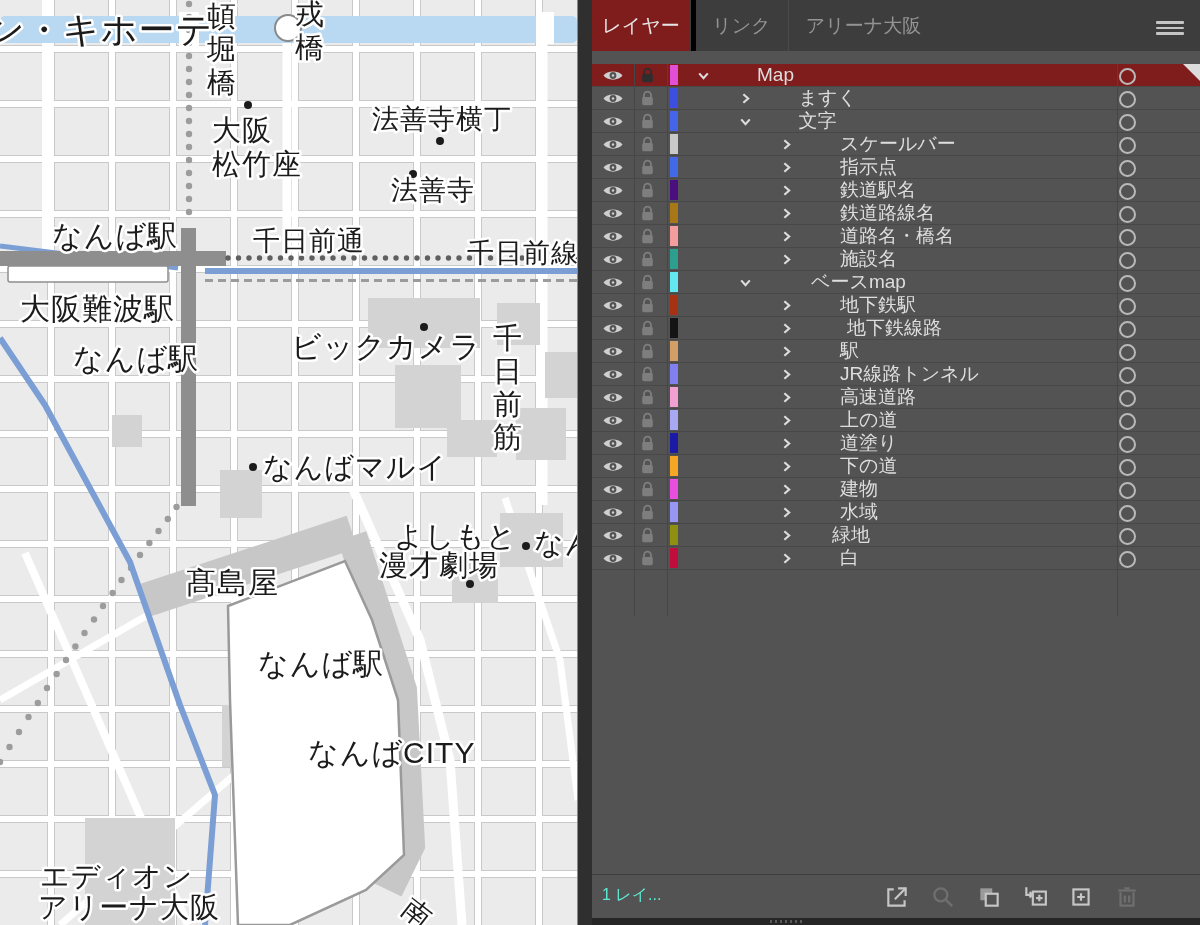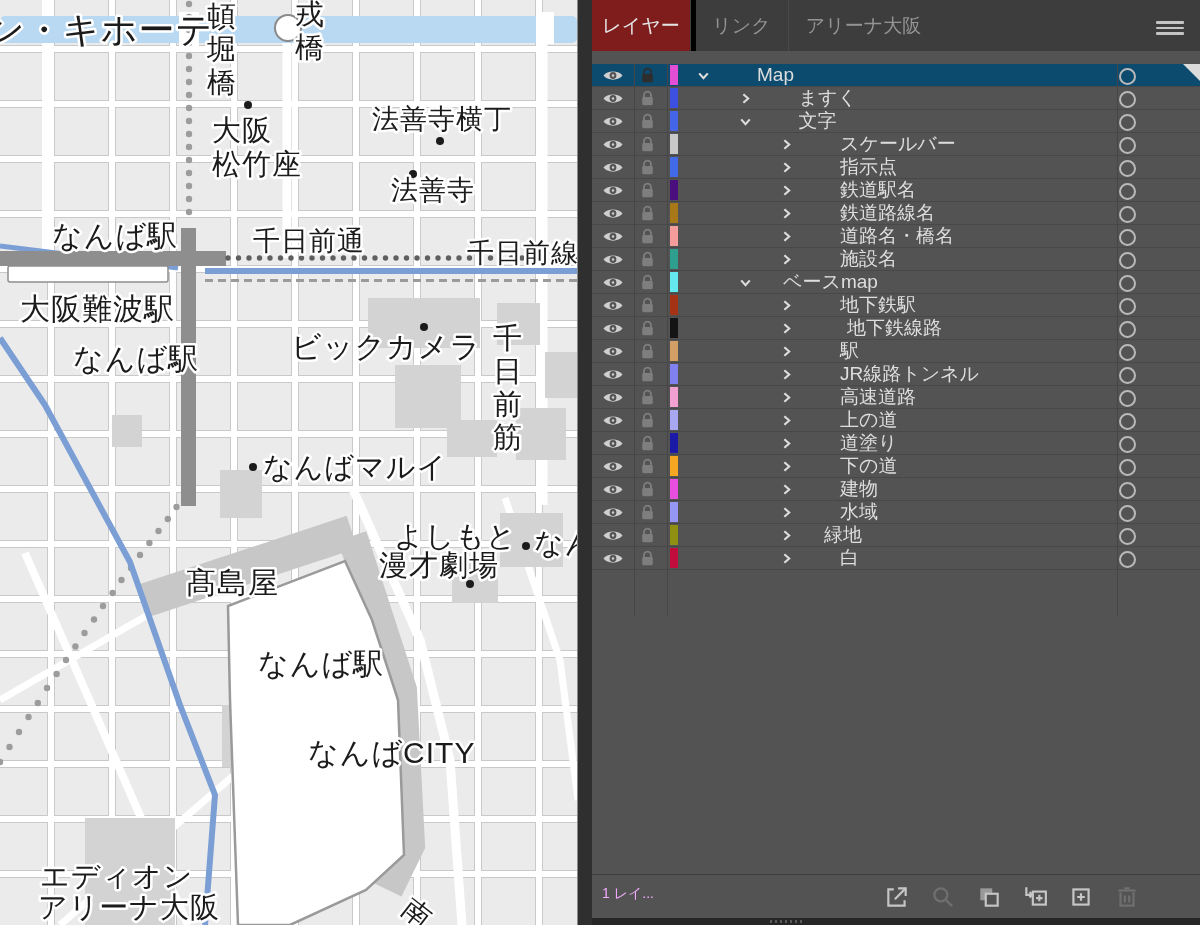--- a/index.html
+++ b/index.html
@@ -16,34 +16,34 @@
   .tab{position:absolute;top:0;height:51px;line-height:51px;text-align:center;color:#949494;font-size:19px;cursor:default;}
   .tab.active{background:#7f1d1d;color:#e4e4e4;}
   .tab-layers{left:0;width:98px;}
   .tab-links{left:99px;width:96px;border-left:5px solid #000000;box-sizing:border-box;}
   .tab-artboards{left:196px;width:150px;border-left:1px solid #4a4a4a;box-sizing:border-box;}
   .panel-menu{position:absolute;right:16px;top:21px;width:28px;height:14px;}
   .panel-menu i{display:block;height:2.6px;background:#c4c4c4;margin-bottom:3px;border-radius:1px;}
   
   .rows{position:absolute;left:0;top:64px;width:608px;}
   .layer-row{position:relative;height:23px;border-bottom:1px solid #484848;box-sizing:border-box;}
-  .layer-row.selected{background:#0c4a6e;padding-left:32px;}
+  .layer-row.selected{background:#7f1d1d;padding-left:32px;}
   .cell{position:absolute;top:0;height:22px;display:flex;align-items:center;justify-content:center;}
   .eye{left:6px;width:30px;cursor:pointer;}
   .lock{left:44px;width:22px;color:#7e7e7e;cursor:pointer;}
   .lock.strong{color:#2e2e2e;}
   .swatch{position:absolute;left:78px;top:1px;width:8px;height:20px;}
   .chev{position:absolute;top:4px;width:16px;height:15px;cursor:pointer;}
   .lname{position:absolute;top:0;height:22px;line-height:22px;font-size:19px;color:#dedede;white-space:nowrap;cursor:default;}
   .target{position:absolute;left:527px;top:3.5px;width:13px;height:13px;border:2px solid #b9b9b9;border-radius:50%;cursor:pointer;}
   .tri{position:absolute;right:0;top:0;width:0;height:0;border-left:17px solid transparent;border-top:17px solid #dcdcdc;}
   .vsep{position:absolute;top:0;width:1px;background:#464646;}
   
   .pfooter{position:absolute;left:0;top:874px;width:608px;height:44px;background:#535353;border-top:1px solid #3e3e3e;box-sizing:border-box;}
-  .count{position:absolute;left:10px;top:10px;font-size:14px;color:#f0abfc;}
+  .count{position:absolute;left:10px;top:10px;font-size:16px;color:#5eead4;}
   .ficons{position:absolute;left:292px;top:9px;display:flex;gap:20px;}
   .ficon{width:26px;height:26px;cursor:pointer;}
   .bottomstrip{position:absolute;left:0;top:918px;width:608px;height:7px;background:#262626;}
   .grip{position:absolute;left:178px;top:2px;width:34px;height:3px;
         background:repeating-linear-gradient(90deg,#5a5a5a 0 2px,transparent 2px 5px);}
 </style>
 </head>
 <body>
 
 <div class="map-wrap">
@@ -437,21 +437,21 @@
         <span class="cell lock">
           <svg width="15" height="17" viewBox="0 0 15 17">
             <path d="M4,7.2 V5.2 a3.5,3.5 0 0 1 7,0 V7.2" fill="none" stroke="currentColor" stroke-width="1.8"></path>
             <rect x="2.2" y="7" width="10.6" height="8.2" rx="1.4" fill="currentColor"></rect>
           </svg>
         </span>
         <span class="swatch" style="background:#63E8F0"></span>
         <span class="chev" style="left:145.5px"><svg width="15" height="15" viewBox="0 0 14 14">
             <polyline points="3,5 7,9.5 11,5" fill="none" stroke="#dddddd" stroke-width="2"></polyline>
           </svg></span>
-        <span class="lname" style="left:191px">ベースmap</span>
+        <span class="lname" style="left:219px">ベースmap</span>
         <span class="target"></span>
       </div>
       <div class="layer-row">
         <span class="cell eye">
           <svg width="22" height="15" viewBox="0 0 22 15">
             <path d="M1.5,7.5 C5,2 17,2 20.5,7.5 C17,13 5,13 1.5,7.5 Z" fill="#cfcfcf"></path>
             <circle cx="11" cy="7.5" r="3.4" fill="#545454"></circle>
             <circle cx="11" cy="7.5" r="1.2" fill="#cfcfcf"></circle>
           </svg>
         </span>
@@ -668,21 +668,21 @@
         <span class="cell lock">
           <svg width="15" height="17" viewBox="0 0 15 17">
             <path d="M4,7.2 V5.2 a3.5,3.5 0 0 1 7,0 V7.2" fill="none" stroke="currentColor" stroke-width="1.8"></path>
             <rect x="2.2" y="7" width="10.6" height="8.2" rx="1.4" fill="currentColor"></rect>
           </svg>
         </span>
         <span class="swatch" style="background:#8F8F12"></span>
         <span class="chev" style="left:187px"><svg width="15" height="15" viewBox="0 0 14 14">
             <polyline points="5,3 9.5,7 5,11" fill="none" stroke="#dddddd" stroke-width="2"></polyline>
           </svg></span>
-        <span class="lname" style="left:232px">緑地</span>
+        <span class="lname" style="left:240px">緑地</span>
         <span class="target"></span>
       </div>
       <div class="layer-row">
         <span class="cell eye">
           <svg width="22" height="15" viewBox="0 0 22 15">
             <path d="M1.5,7.5 C5,2 17,2 20.5,7.5 C17,13 5,13 1.5,7.5 Z" fill="#cfcfcf"></path>
             <circle cx="11" cy="7.5" r="3.4" fill="#545454"></circle>
             <circle cx="11" cy="7.5" r="1.2" fill="#cfcfcf"></circle>
           </svg>
         </span>

